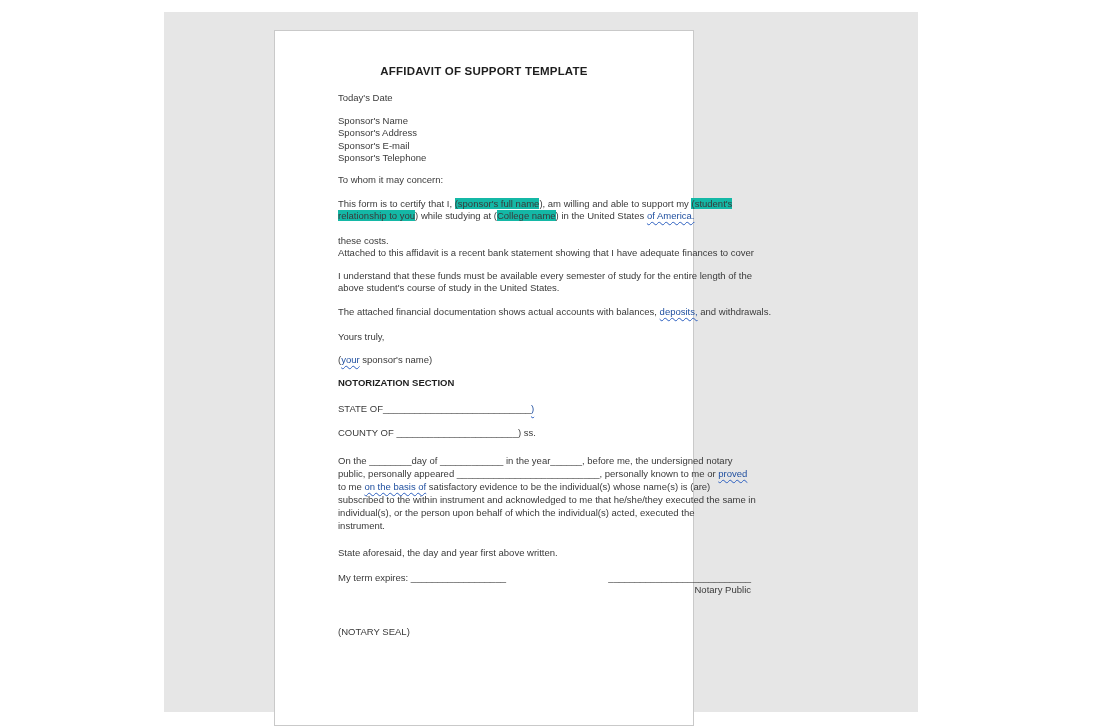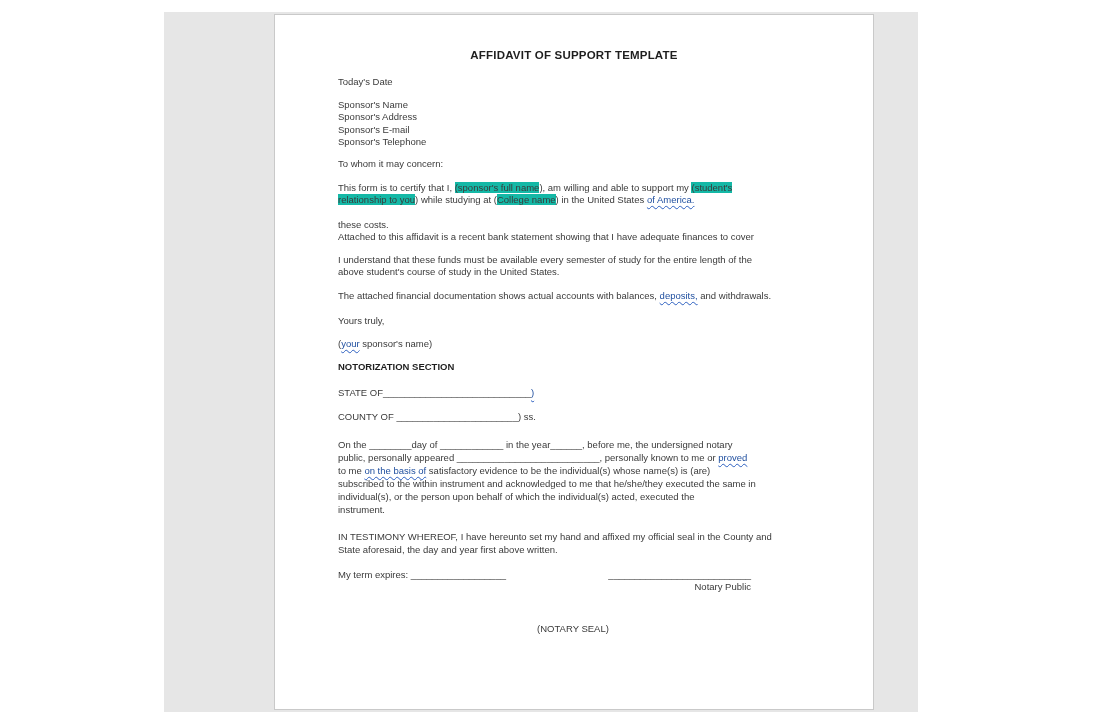--- a/index.html
+++ b/index.html
@@ -7,21 +7,21 @@
     width:1100px; height:728px; position:relative;
     background:#ffffff;
     font-family:"Liberation Sans", sans-serif;
     overflow:hidden;
   }
   .canvas {
     position:absolute; left:164px; top:12px; width:754px; height:700px;
     background:#e6e6e6;
   }
   .sheet {
-    position:absolute; left:110px; top:2px; width:600px; height:696px;
+    position:absolute; left:110px; top:18px; width:420px; height:696px;
     background:#ffffff; border:1px solid #c9c9c9; box-sizing:border-box;
     padding:34px 63px 0 63px;
   }
   .doc { color:#3a3a3a; font-size:9.5px; line-height:12.2px; }
   .title {
     text-align:center; font-weight:bold; font-size:11.5px; line-height:13px;
     color:#1e1e1e; letter-spacing:.2px;
   }
   .line { white-space:nowrap; }
   .mt14 { margin-top:14px; }
@@ -43,21 +43,21 @@
     text-decoration-line:underline;
     text-decoration-style:wavy;
     text-decoration-color:#cc3333;
     text-decoration-thickness:1px;
     text-underline-offset:1.5px;
   }
   .notary-para .line, .testimony .line { line-height:13px; }
   .term-row { position:relative; margin-top:13px; height:32px; }
   .term-left { position:absolute; left:0; top:0; }
   .term-right { position:absolute; left:253px; top:0; width:160px;text-align:right; }
-  .seal { text-align:center; margin-top:22px; padding-right:2px; color:#3a3a3a; }
+  .seal { text-align:left; margin-top:22px; padding-right:2px; color:#3a3a3a; }
 </style>
 </head>
 <body>
 
 <div class="canvas">
   <div class="sheet doc">
 
     <div class="title">AFFIDAVIT OF SUPPORT TEMPLATE</div>
 
     <div class="line mt14">Today's Date</div>
@@ -101,21 +101,20 @@
     <div class="mt14 notary-para">
       <div class="line">On the ________day of ____________ in the year______, before me, the undersigned notary</div>
       <div class="line"><span>public, personally appeared ___________________________, personally known to me or </span><span class="blu">proved</span></div>
       <div class="line"><span>to me </span><span class="blu">on the basis of</span><span> satisfactory evidence to be the individual(s) whose name(s) is (are)</span></div>
       <div class="line">subscribed to the within instrument and acknowledged to me that he/she/they executed the same in</div>
       <div class="line">individual(s), or the person upon behalf of which the individual(s) acted, executed the</div>
       <div class="line">instrument.</div>
     </div>
 
     <div class="mt14 testimony">
-      <div class="line">IN TESTIMONY WHEREOF, I have hereunto set my hand and affixed my official seal in the County and</div>
       <div class="line">State aforesaid, the day and year first above written.</div>
     </div>
 
     <div class="term-row">
       <div class="term-left line"><span>My term expires: </span><span>__________________</span></div>
       <div class="term-right">
         <div class="line">___________________________</div>
         <div class="line">Notary Public</div>
       </div>
     </div>

